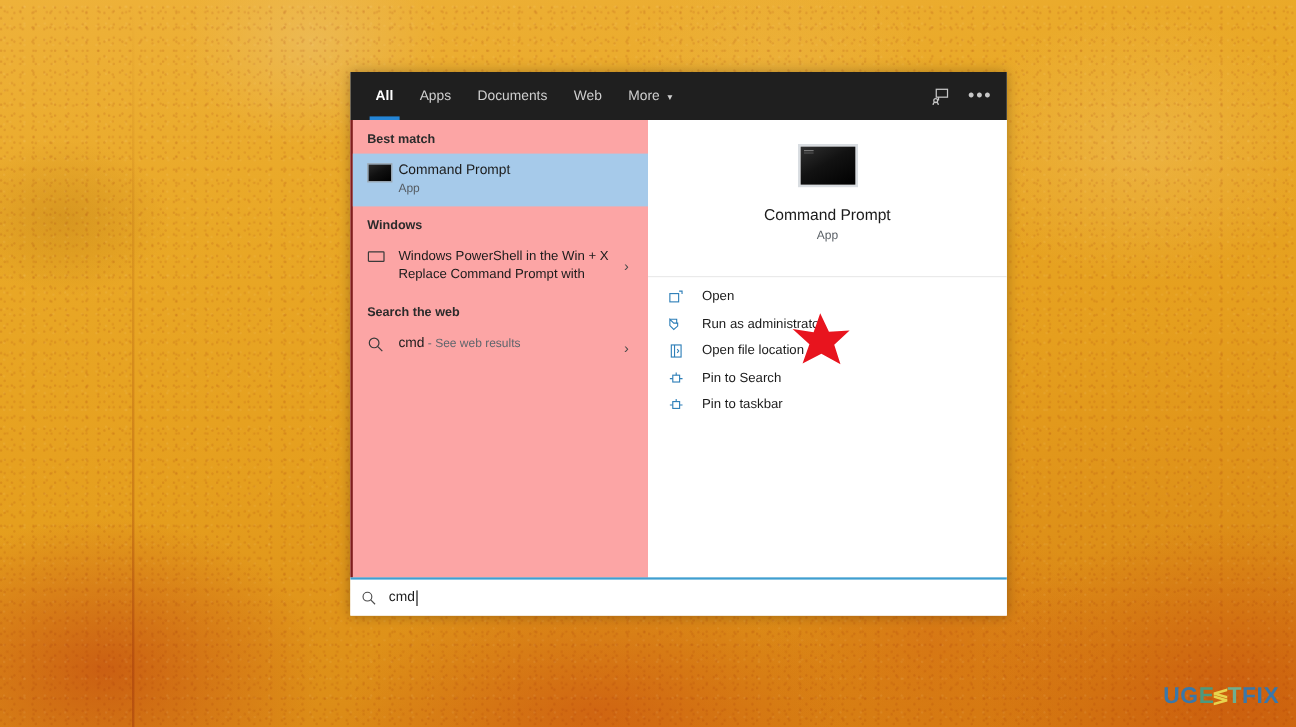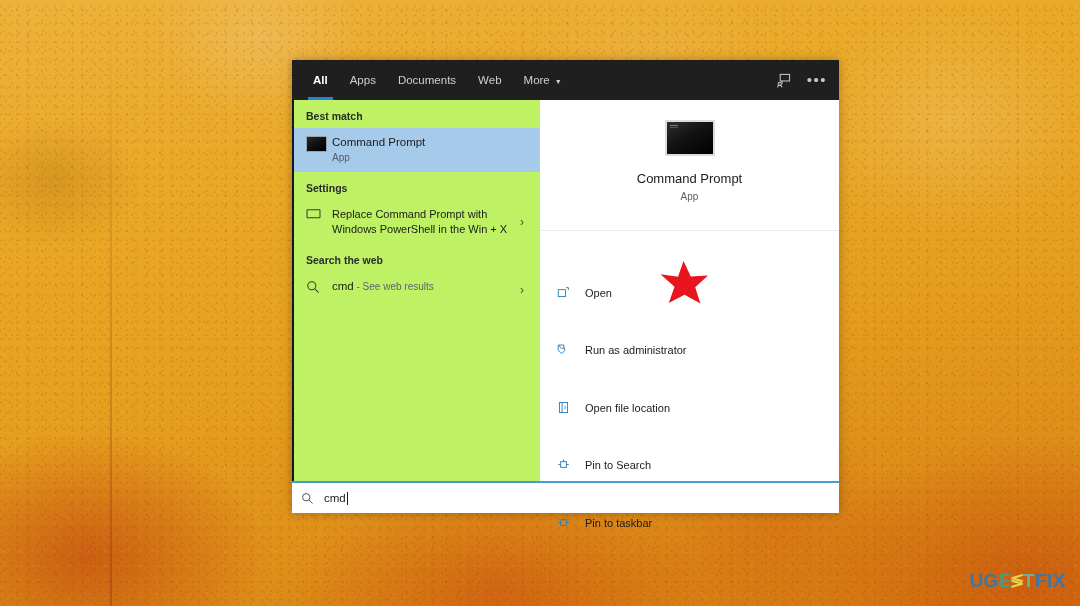--- a/index.html
+++ b/index.html
@@ -130,23 +130,23 @@
   }
 
   
   .panel-body {
     flex: 1 1 auto;
     display: flex;
     min-height: 0;
   }
   .left-col {
     width: 248px;
-    background: #bef264;
-    position: relative;
-    border-left: 2px solid #0f172a;
+    background: #fca5a5;
+    position: relative;
+    border-left: 2px solid #7f1d1d;
     box-sizing: border-box;
   }
   .right-col {
     flex: 1 1 auto;
     background: #ffffff;
     display: flex;
     flex-direction: column;
     position: relative;
   }
 
@@ -259,25 +259,24 @@
     font-size: 10px;
     color: #5b6167;
   }
 
   
   .actions {
     padding-top: 10px;
   }
   .action-row {
     display: flex;
-    align-items: flex-end;
+    align-items: flex-start;
     height: 22.5px;
     padding-left: 17px;
     cursor: default;
-    margin-top: 35px;
   }
   .action-icon {
     flex: 0 0 28px;
     display: flex;
     align-items: center;
     color: #2e7fb8;
   }
   .action-icon svg { display: block; }
   .action-label {
     font-size: 11px;
@@ -392,31 +391,31 @@
       <div class="result-row selected">
         <div class="result-icon">
           <div class="cmd-thumb"></div>
         </div>
         <div class="result-text">
           <div class="result-title">Command Prompt</div>
           <div class="result-sub">App</div>
         </div>
       </div>
 
-      <div class="section-label">Settings</div>
+      <div class="section-label">Windows</div>
 
       <div class="result-row">
         <div class="result-icon setting-icon">
           <svg width="15" height="13" viewBox="0 0 16 14" fill="none" stroke="#3a3a3a" stroke-width="1.1">
             <rect x="1" y="2" width="14" height="8.5" rx="0.6"></rect>
           </svg>
         </div>
         <div class="result-text">
+          <div class="setting-title">Windows PowerShell in the Win + X</div>
           <div class="setting-title">Replace Command Prompt with</div>
-          <div class="setting-title">Windows PowerShell in the Win + X</div>
         </div>
         <div class="chev">›</div>
       </div>
 
       <div class="section-label">Search the web</div>
 
       <div class="result-row">
         <div class="result-icon web-icon">
           <svg width="14" height="14" viewBox="0 0 16 16" fill="none" stroke="#3a3a3a" stroke-width="1.15">
             <circle cx="6.6" cy="6.6" r="4.6"></circle>

